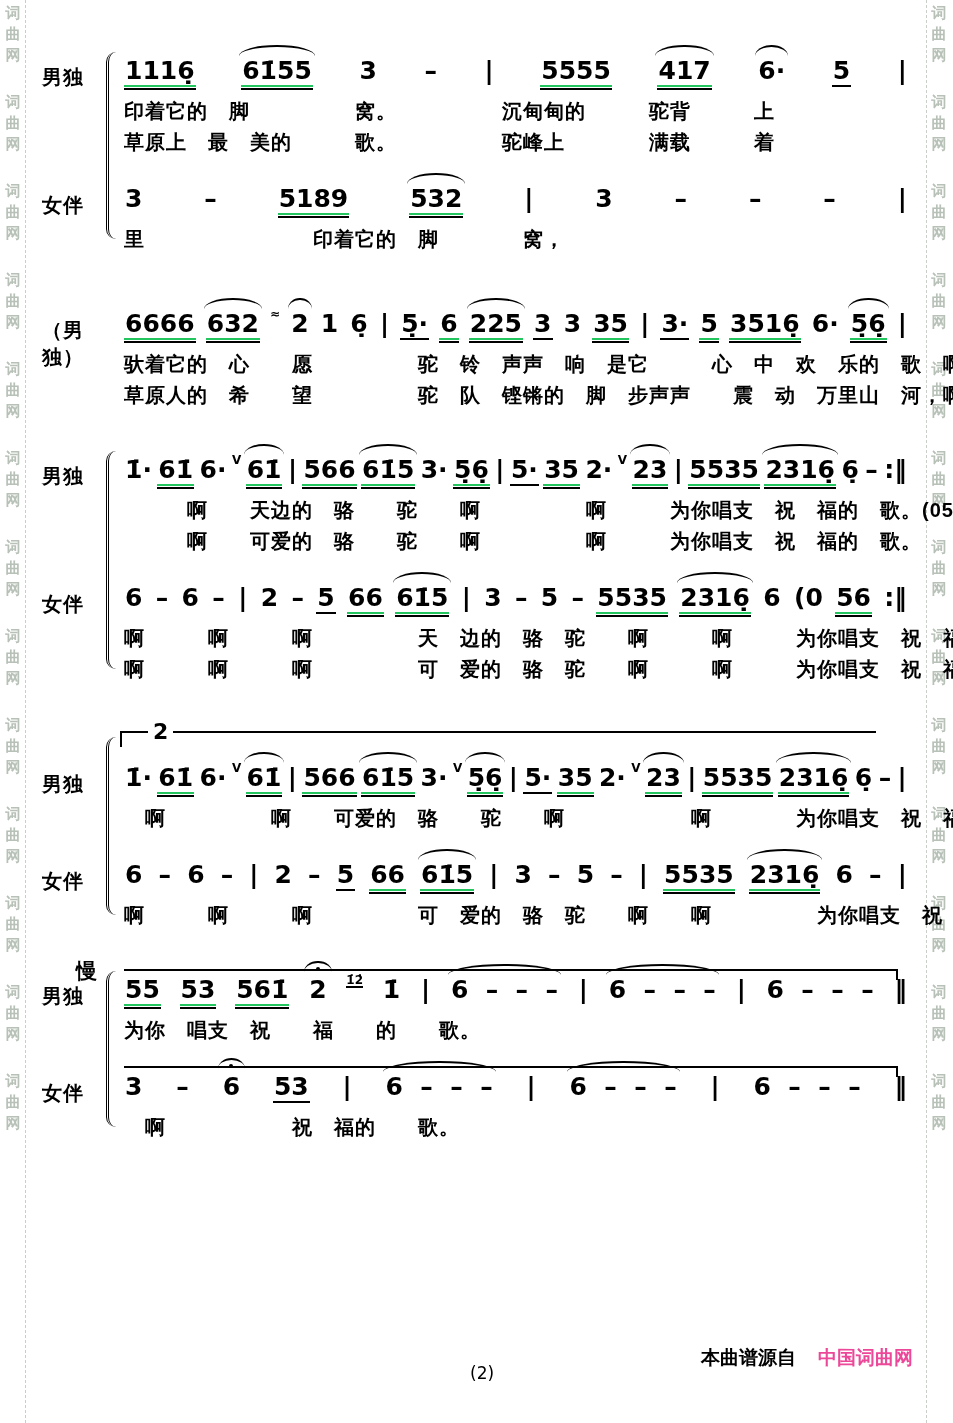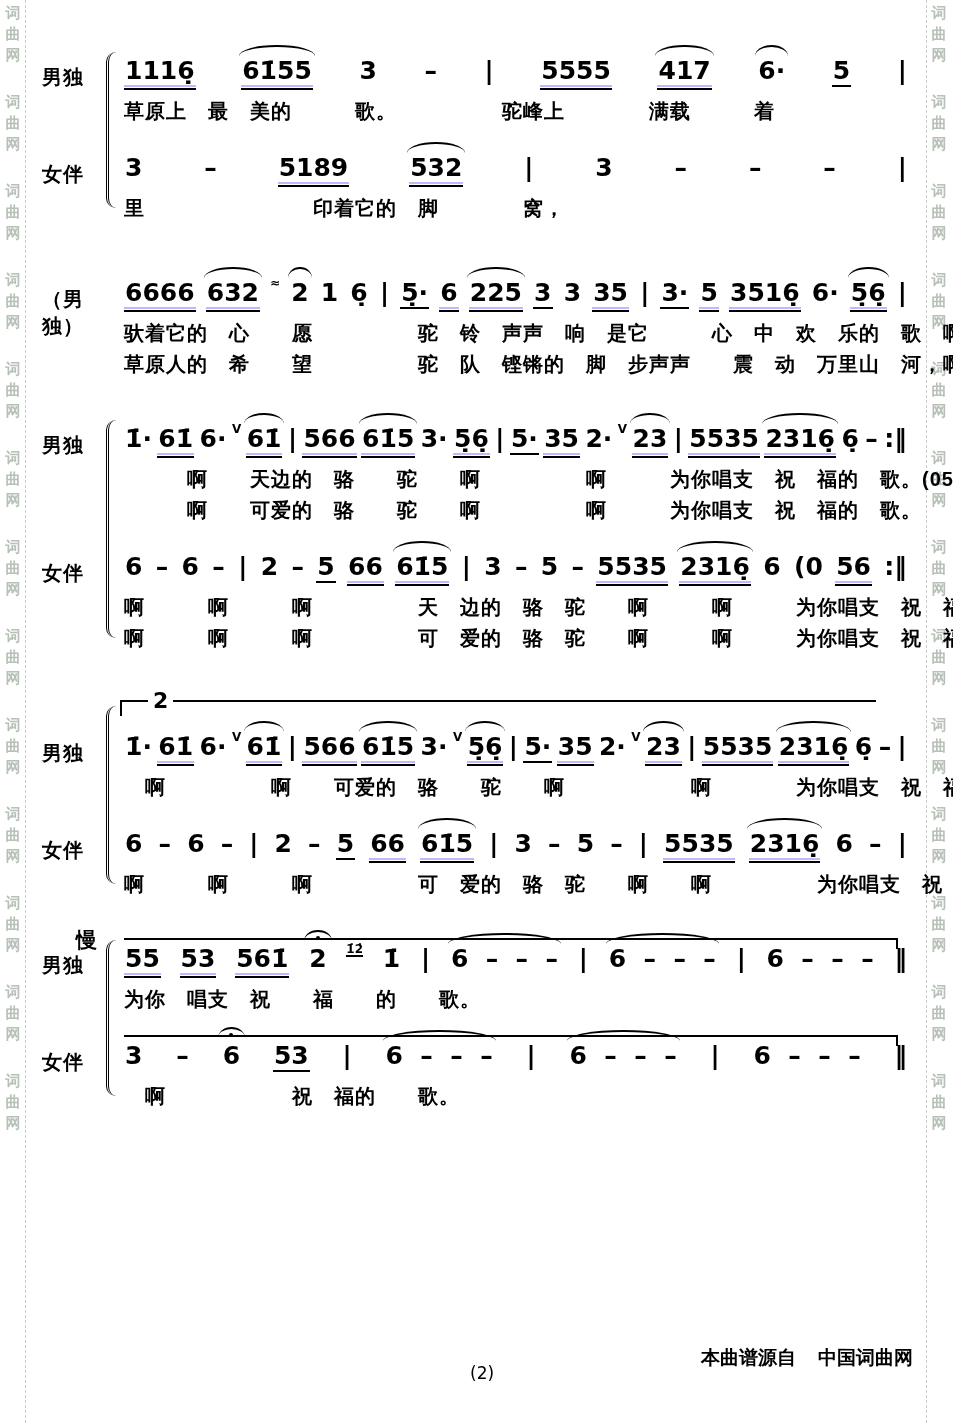--- a/index.html
+++ b/index.html
@@ -17,21 +17,21 @@
   .system{position:relative;}
   .part{position:relative;padding-left:84px;margin-bottom:12px;}
   .plabel{position:absolute;left:2px;top:22px;width:80px;font-size:20px;font-weight:bold;letter-spacing:1px;}
   .brace{position:absolute;left:66px;top:10px;bottom:16px;width:10px;
          border-left:3px double #000;border-radius:10px 0 0 10px;}
   .nrow{display:flex;justify-content:space-between;align-items:baseline;
         padding:16px 2px 9px 0;font-family:"DejaVu Sans",sans-serif;
         font-size:25px;font-weight:bold;white-space:pre;line-height:1;}
   .tok{position:relative;padding:0 1px 2px;}
   .u1{border-bottom:2px solid #000;}
-  .u2{border-bottom:2px solid #c4b5fd;}
+  .u2{border-bottom:2px solid #22c55e;}
   .u2::after{content:'';position:absolute;left:0;right:0;bottom:-5px;border-top:2px solid #000;}
   .arc::before{content:'';position:absolute;left:-2px;right:-2px;top:-13px;height:9px;
          border-top:2px solid #000;border-radius:50% 50% 0 0/100% 100% 0 0;}
   .ferm::before{content:'';position:absolute;left:-4px;right:-4px;top:-16px;height:9px;
          border-top:2px solid #000;border-radius:50% 50% 0 0/100% 100% 0 0;}
   .ferm::after{content:'';position:absolute;top:-10px;left:50%;margin-left:-2px;width:4px;height:4px;
          border-radius:50%;background:#000;}
   .sup{font-size:12px;top:-14px;padding:0;}
   .lyr{font-size:20px;font-weight:bold;white-space:pre;line-height:31px;letter-spacing:1px;}
   
@@ -190,20 +190,21 @@
         <div>网</div>
       </div>
     </div>
 
   <div id="score">
       <div class="system" style="margin-top: 0px;">
         <div class="brace"></div>
         <div class="part">
           <div class="plabel">男独</div>
           <div class="nrow"><span class="tok u2">1116̣</span><span class="tok u2 arc">61̇55</span><span class="tok">3</span><span class="tok">–</span><span class="tok">|</span><span class="tok u2">5555</span><span class="tok u2 arc">417</span><span class="tok arc">6·</span><span class="tok u1">5</span><span class="tok">|</span></div>
+          <div class="lyr">印着它的　脚　　　　　窝。　　　　　沉甸甸的　　　驼背　　　上</div>
           <div class="lyr">草原上　最　美的　　　歌。　　　　　驼峰上　　　　满载　　　着</div>
         </div>
         <div class="part">
           <div class="plabel">女伴</div>
           <div class="nrow"><span class="tok">3</span><span class="tok">–</span><span class="tok u2">5189</span><span class="tok u2 arc">532</span><span class="tok">|</span><span class="tok">3</span><span class="tok">–</span><span class="tok">–</span><span class="tok">–</span><span class="tok">|</span></div>
           <div class="lyr">里　　　　　　　　印着它的　脚　　　　窝，</div>
         </div>
       </div>
       <div class="system" style="margin-top: 40px;">
         <div class="part">
@@ -255,15 +256,15 @@
         <div class="part topline">
           <div class="plabel">女伴</div>
           <div class="nrow"><span class="tok">3</span><span class="tok">–</span><span class="tok ferm">6</span><span class="tok u1">53</span><span class="tok">|</span><span class="tok arc">6  –  –  –</span><span class="tok">|</span><span class="tok arc">6  –  –  –</span><span class="tok">|</span><span class="tok">6  –  –  –</span><span class="tok">‖</span></div>
           <div class="lyr">　啊　　　　　　祝　福的　　歌。</div>
         </div>
       </div>
     </div>
 
   <div class="page-num">(2)</div>
   <div class="credit">
-    <span>本曲谱源自</span><span class="credit-site" style="color: #000000;">中国词曲网</span>
+    <span>本曲谱源自</span><span class="credit-site" style="color: #ec4899;">中国词曲网</span>
   </div>
 </div>
 
 </body></html>

